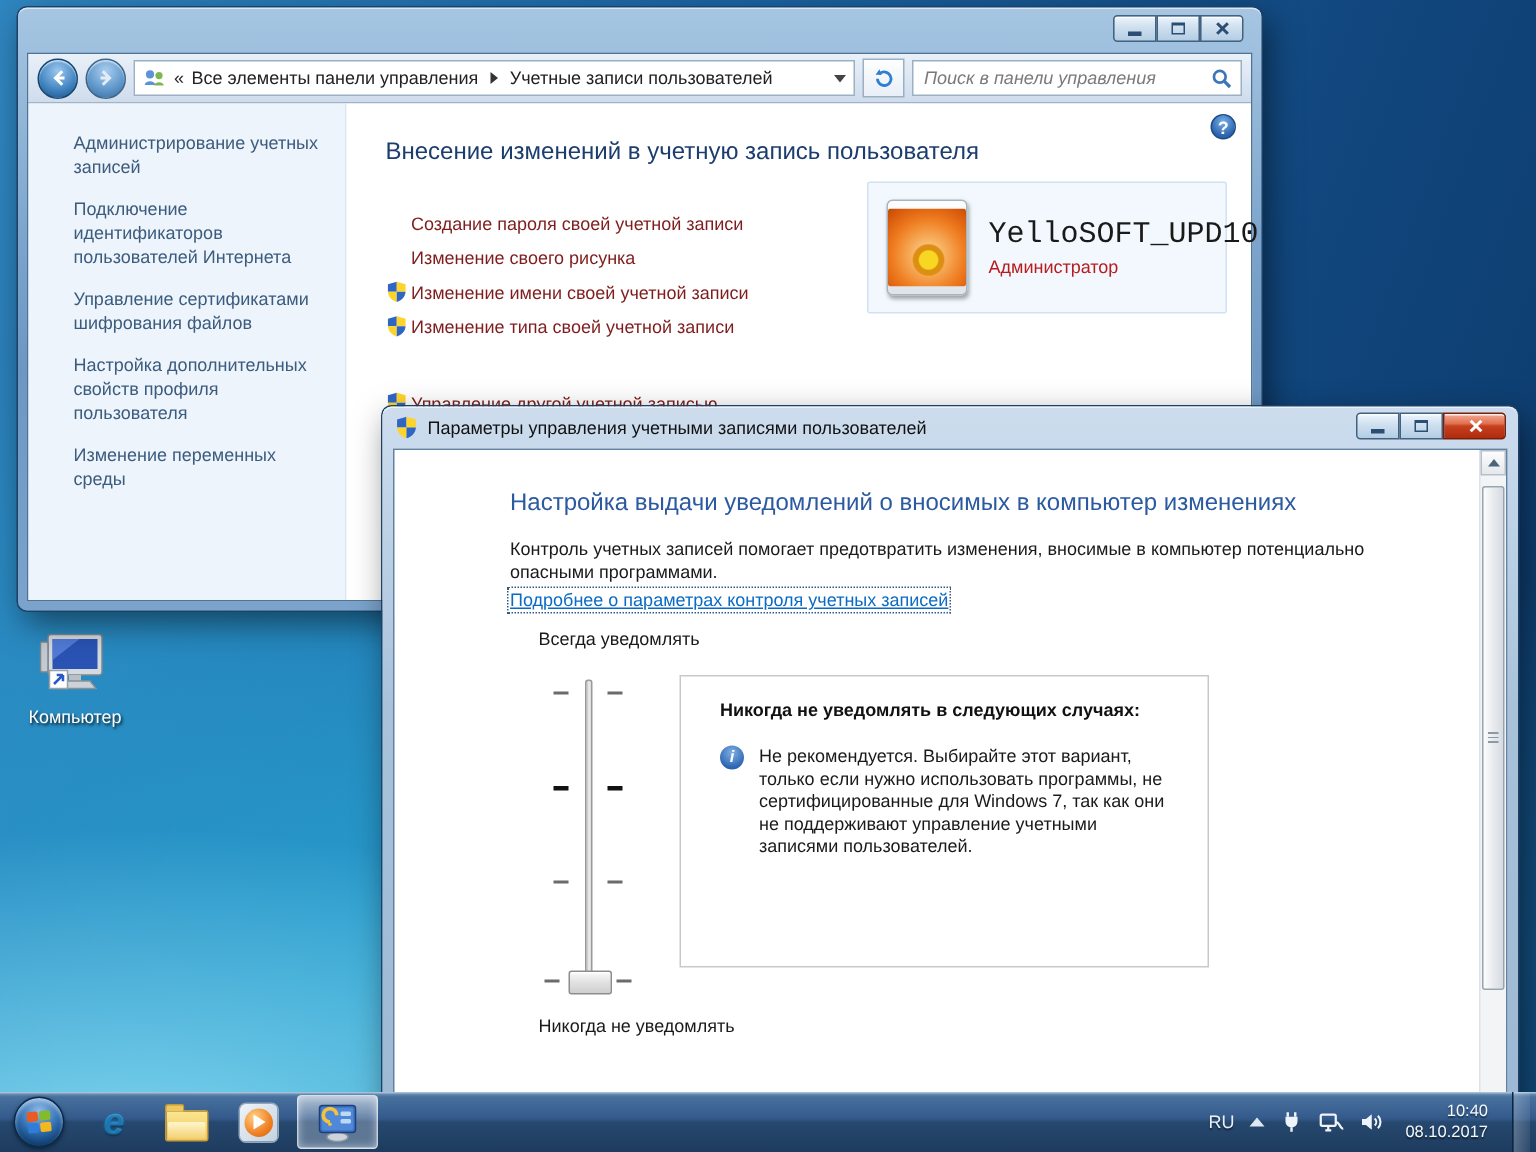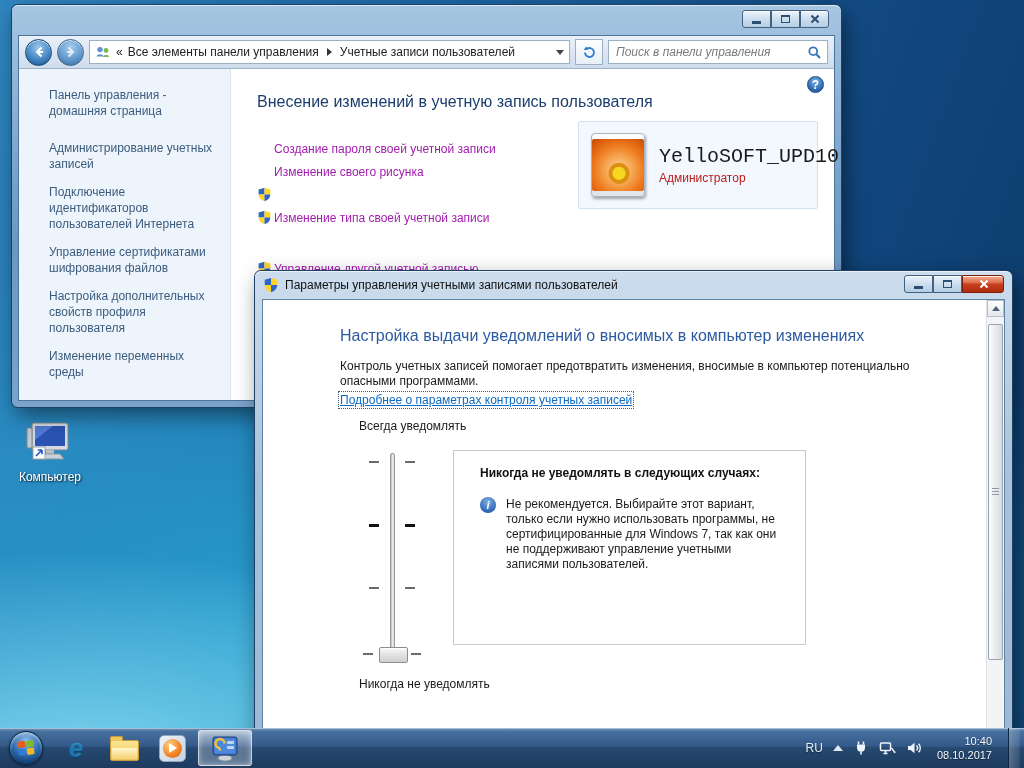--- a/index.html
+++ b/index.html
@@ -55,21 +55,21 @@
   .side-item.first{margin-bottom:21px;}
   .content{flex:1;position:relative;background:#fff;padding:24px 0 0 26px;box-sizing:border-box;}
   .page-title{font-size:16px;font-weight:normal;color:#1c3e6e;margin:0 0 0 0;}
   .helpbtn{position:absolute;top:7px;right:10px;width:17px;height:17px;border-radius:50%;
     background:radial-gradient(circle at 50% 30%,#79b1e6,#2c63ad 70%);color:#fff;font-size:12px;font-weight:bold;
     display:flex;align-items:center;justify-content:center;cursor:pointer;border:1px solid #1c4a85;box-sizing:border-box;}
   .linklist{margin-top:26px;}
   .linkrow{display:flex;align-items:center;height:23px;}
   .linkrow .sh{width:17px;flex:0 0 17px;display:flex;align-items:center;}
   .linkrow.noshield .sh{visibility:hidden;}
-  a.cpl-link{font-size:12px;color:#a21caf;text-decoration:none;cursor:pointer;}
+  a.cpl-link{font-size:12px;color:#7f1d1d;text-decoration:none;cursor:pointer;}
   .manage-row{margin-top:28px;}
   .user-tile{position:absolute;right:16px;top:52px;width:240px;height:88px;background:#f2f8fe;border:1px solid #cfe2f2;border-radius:2px;display:flex;align-items:center;padding:0 12px;box-sizing:border-box;gap:14px;}
   .photo-frame{width:62px;height:62px;background:linear-gradient(#fdfdfd,#dfe4e9);border:1px solid #a9b4bf;border-radius:4px;box-shadow:1px 2px 3px rgba(0,0,0,.35);display:flex;align-items:center;justify-content:center;}
   .photo{width:52px;height:52px;border-radius:2px;
     background:
       radial-gradient(circle at 52% 66%, #f8d723 0 6px, #dd8f12 7px 10px, rgba(221,143,18,0) 11px),
       radial-gradient(circle at 52% 60%, #fcd9a0, #f5a34e 35%, #ee7a1e 60%, #d85a0c 85%, #c04a06);}
   .user-name{font-size:20px;color:#1a1a1a;font-family:Liberation Mono, monospace;}
   .user-role{font-size:12px;color:#b91c1c;margin-top:3px;}
 
@@ -200,21 +200,20 @@
       <div class="searchbox">
         <input type="text" placeholder="Поиск в панели управления" style="">
         <svg width="15" height="15" viewBox="0 0 15 15">
           <circle cx="6.2" cy="6.2" r="3.9" fill="none" stroke="#3a76b8" stroke-width="1.8"></circle>
           <line x1="9.3" y1="9.3" x2="13" y2="13" stroke="#3a76b8" stroke-width="2.2"></line>
         </svg>
       </div>
     </div>
     <div class="win-body">
       <div class="sidebar">
-        <div class="side-item first">Панель управления - домашняя страница</div>
         <div class="side-item">Администрирование учетных записей</div>
         <div class="side-item">Подключение идентификаторов пользователей Интернета</div>
         <div class="side-item">Управление сертификатами шифрования файлов</div>
         <div class="side-item">Настройка дополнительных свойств профиля пользователя</div>
         <div class="side-item">Изменение переменных среды</div>
       </div>
       <div class="content">
         <div class="helpbtn">
             <span>?</span>
           </div>
@@ -230,20 +229,21 @@
           </div>
           <div class="linkrow">
             <span class="sh">
                 <svg width="15" height="15" viewBox="0 0 14 14">
               <path d="M7 .8 L1.5 2.3 V7 H7 Z" fill="#2f66c4"></path>
                   <path d="M7 .8 L12.5 2.3 V7 H7 Z" fill="#ffd42a"></path>
               <path d="M1.5 7 H7 V13.3 C4 12.4 1.8 10.4 1.5 7 Z" fill="#ffd42a"></path>
                   <path d="M7 7 H12.5 C12.2 10.4 10 12.4 7 13.3 Z" fill="#2f66c4"></path>
             </svg>
               </span>
+            <a class="cpl-link">Изменение имени своей учетной записи</a>
           </div>
           <div class="linkrow">
             <span class="sh">
                 <svg width="15" height="15" viewBox="0 0 14 14">
               <path d="M7 .8 L1.5 2.3 V7 H7 Z" fill="#2f66c4"></path>
                   <path d="M7 .8 L12.5 2.3 V7 H7 Z" fill="#ffd42a"></path>
               <path d="M1.5 7 H7 V13.3 C4 12.4 1.8 10.4 1.5 7 Z" fill="#ffd42a"></path>
                   <path d="M7 7 H12.5 C12.2 10.4 10 12.4 7 13.3 Z" fill="#2f66c4"></path>
             </svg>
               </span>

